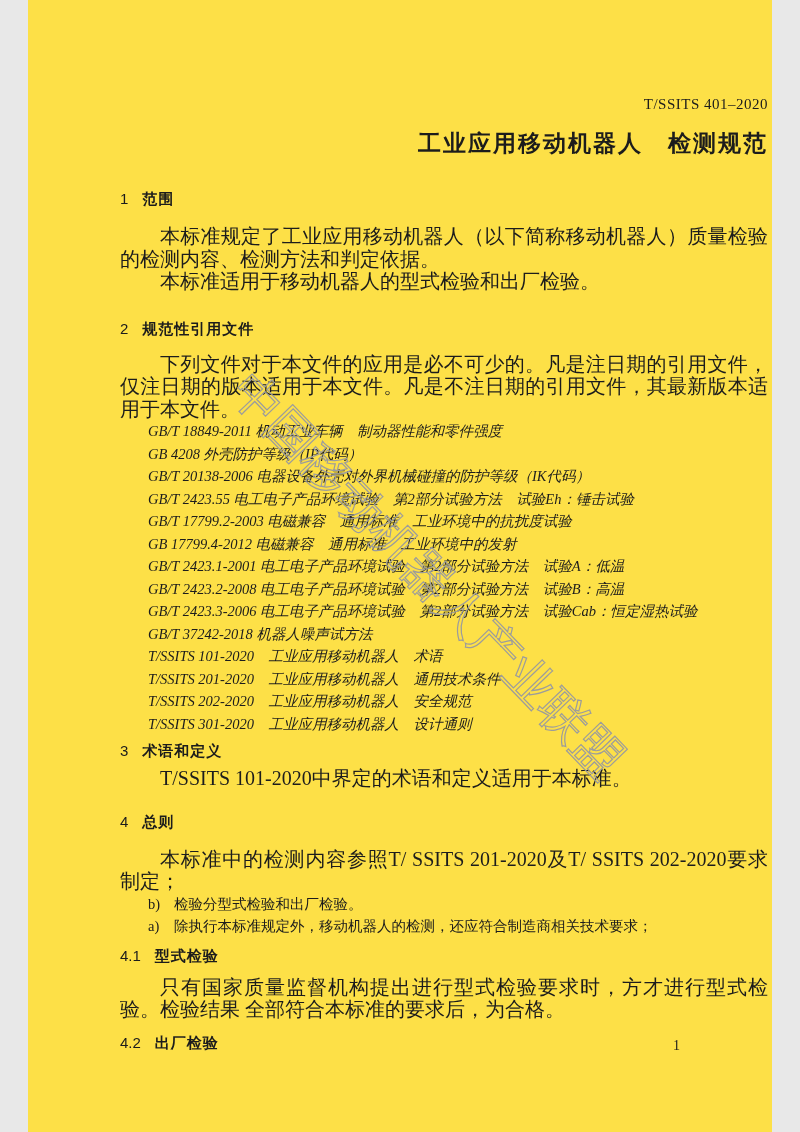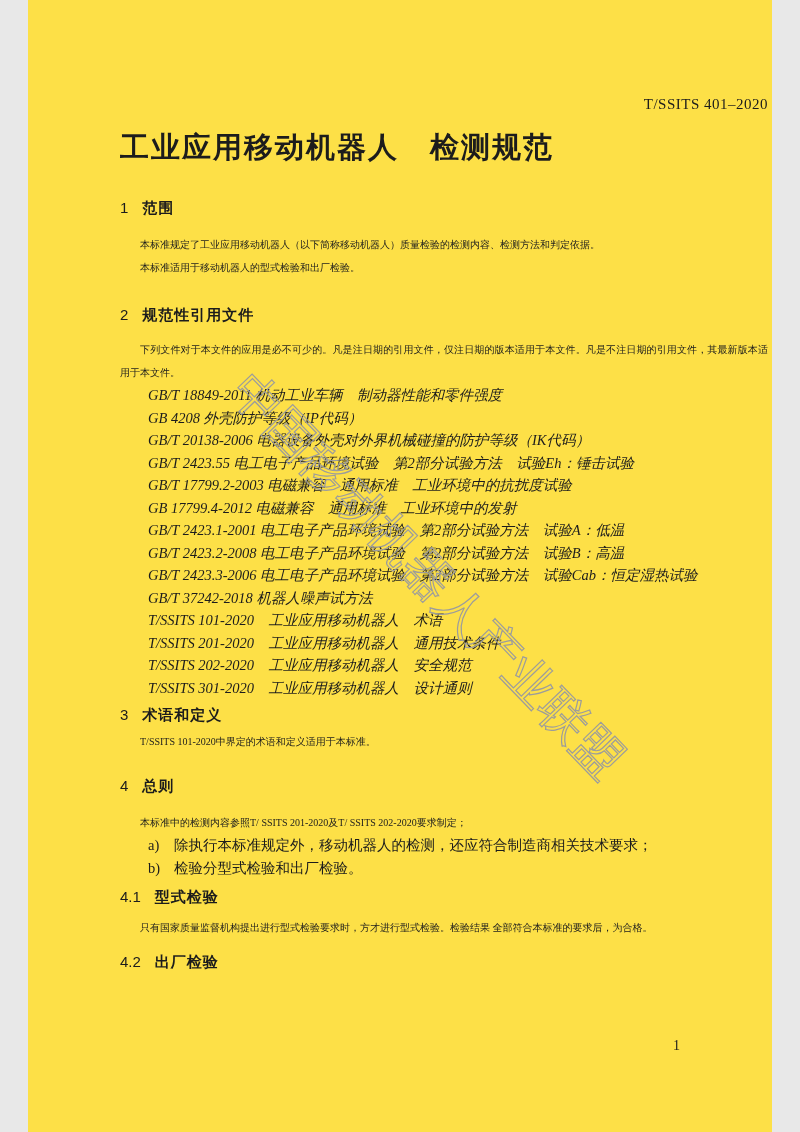--- a/index.html
+++ b/index.html
@@ -18,42 +18,42 @@
     width:648px;
   }
   .doc-code {
     text-align:right;
     font-size:15px;
     letter-spacing:0.5px;
     font-family:"Liberation Serif","DejaVu Serif",serif;
   }
   .doc-title {
     margin-top:15px;
-    text-align:left;
+    text-align:right;
     font-family:Liberation Serif, serif;
     font-weight:bold;
-    font-size:29px;
+    font-size:23px;
     letter-spacing:2px;
   }
   .h1, .h2 {
     font-family:"Liberation Sans","DejaVu Sans",sans-serif;
     font-size:15px;
     line-height:20px;
   }
   .hnum { font-weight:normal; margin-right:14px; }
   .htext { font-weight:bold; letter-spacing:1px; }
   .h1-s1 { margin-top:30px; }
   .h1-s2 { margin-top:26px; }
   .h1-s3 { margin-top:6px; }
   .h1-s4 { margin-top:22px; }
   .h2-s41 { margin-top:8px; }
   .h2-s42 { margin-top:12px; }
   .para {
     margin:0;
-    font-size:10px;
+    font-size:20px;
     line-height:22.5px;
     text-align:justify;
     text-indent:2em;
   }
   .mt16 { margin-top:16px; }
   .mt14 { margin-top:14px; }
   .mt13 { margin-top:6px; }
   .mt10 { margin-top:10px; }
   .ref-list {
     margin:0; padding:0 0 0 28px;
@@ -122,24 +122,24 @@
     <div class="h1 h1-s3">
       <span class="hnum">3</span><span class="htext">术语和定义</span>
     </div>
     <p class="para mt13">T/SSITS 101-2020中界定的术语和定义适用于本标准。</p>
 
     <div class="h1 h1-s4">
       <span class="hnum">4</span><span class="htext">总则</span>
     </div>
     <p class="para mt16">本标准中的检测内容参照T/ SSITS 201-2020及T/ SSITS 202-2020要求制定；</p>
     <div class="sub-item">
-      <span class="item-label">a)</span><span>除执行本标准规定外，移动机器人的检测，还应符合制造商相关技术要求；</span>
+      <span class="item-label">b)</span><span>检验分型式检验和出厂检验。</span>
     </div>
     <div class="sub-item">
-      <span class="item-label">b)</span><span>检验分型式检验和出厂检验。</span>
+      <span class="item-label">a)</span><span>除执行本标准规定外，移动机器人的检测，还应符合制造商相关技术要求；</span>
     </div>
 
     <div class="h2 h2-s41">
       <span class="hnum">4.1</span><span class="htext">型式检验</span>
     </div>
     <p class="para mt10">只有国家质量监督机构提出进行型式检验要求时，方才进行型式检验。检验结果 全部符合本标准的要求后，为合格。</p>
 
     <div class="h2 h2-s42">
       <span class="hnum">4.2</span><span class="htext">出厂检验</span>
     </div>

